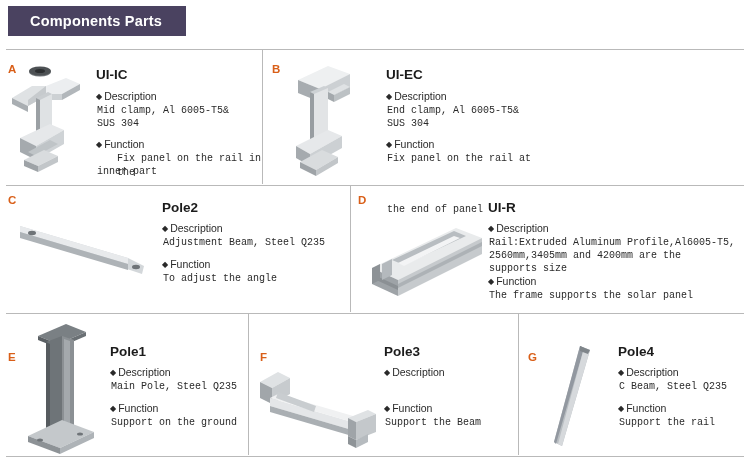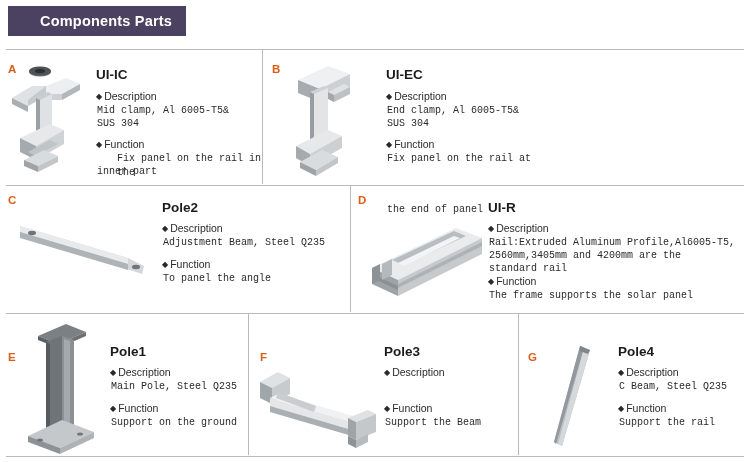--- a/index.html
+++ b/index.html
@@ -19,21 +19,21 @@
   
   .header {
     position: absolute;
     left: 8px;
     top: 6px;
     width: 178px;
     height: 30px;
     background: #4a4260;
     display: flex;
     align-items: center;
-    padding-left: 32px;
+    padding-left: 22px;
     box-sizing: border-box;
   }
   .header-title {
     color: #ffffff;
     font-size: 14.5px;
     font-weight: bold;
     letter-spacing: 0.2px;
   }
 
   
@@ -204,21 +204,21 @@
   <span class="ttl" style="left:162px; top:14px;">Pole2</span>
 
   <span class="lbl" style="left:162px; top:36px;">
     <span class="dia">◆</span><span>Description</span>
   </span>
   <span class="txt" style="left:163px; top:50px;">Adjustment Beam, Steel Q235</span>
 
   <span class="lbl" style="left:162px; top:72px;">
     <span class="dia">◆</span><span>Function</span>
   </span>
-  <span class="txt" style="left:163px; top:86px;">To panel the angle</span>
+  <span class="txt" style="left:163px; top:86px;">To adjust the angle</span>
 
   <div class="art" style="left:18px; top:26px;">
     <svg width="132" height="70" viewBox="0 0 132 70">
       <polygon points="2,14 110,46 126,54 124,62 112,58 2,24" fill="#d3d7da"></polygon>
       <polygon points="2,14 110,46 110,52 2,20" fill="#e8eaec"></polygon>
       <polygon points="2,20 110,52 110,58 2,26" fill="#aeb3b7"></polygon>
       <ellipse cx="14" cy="21" rx="4" ry="2.2" fill="#6f7478"></ellipse>
       <ellipse cx="118" cy="55" rx="4" ry="2.2" fill="#6f7478"></ellipse>
     </svg>
   </div>
@@ -226,21 +226,21 @@
 
 <div class="card" style="left:350px; top:186px; width:400px; height:127px;">
   <span class="letter" style="left:8px; top:8px;">D</span>
   <span class="ttl" style="left:138px; top:14px;">UI-R</span>
 
   <span class="lbl" style="left:138px; top:36px;">
     <span class="dia">◆</span><span>Description</span>
   </span>
   <span class="txt" style="left:139px; top:50px;">Rail:Extruded Aluminum Profile,Al6005-T5,</span>
   <span class="txt" style="left:139px; top:63px;">2560mm,3405mm and 4200mm are the</span>
-  <span class="txt" style="left:139px; top:76px;">standard rail</span>
+  <span class="txt" style="left:139px; top:76px;">supports size</span>
 
   <span class="lbl" style="left:138px; top:89px;">
     <span class="dia">◆</span><span>Function</span>
   </span>
   <span class="txt" style="left:139px; top:103px;">The frame supports the solar panel</span>
 
   <div class="art" style="left:18px; top:36px;">
     <svg width="118" height="82" viewBox="0 0 118 82">
 
       <polygon points="4,46 88,6 114,16 30,58" fill="#e9ebec"></polygon>

